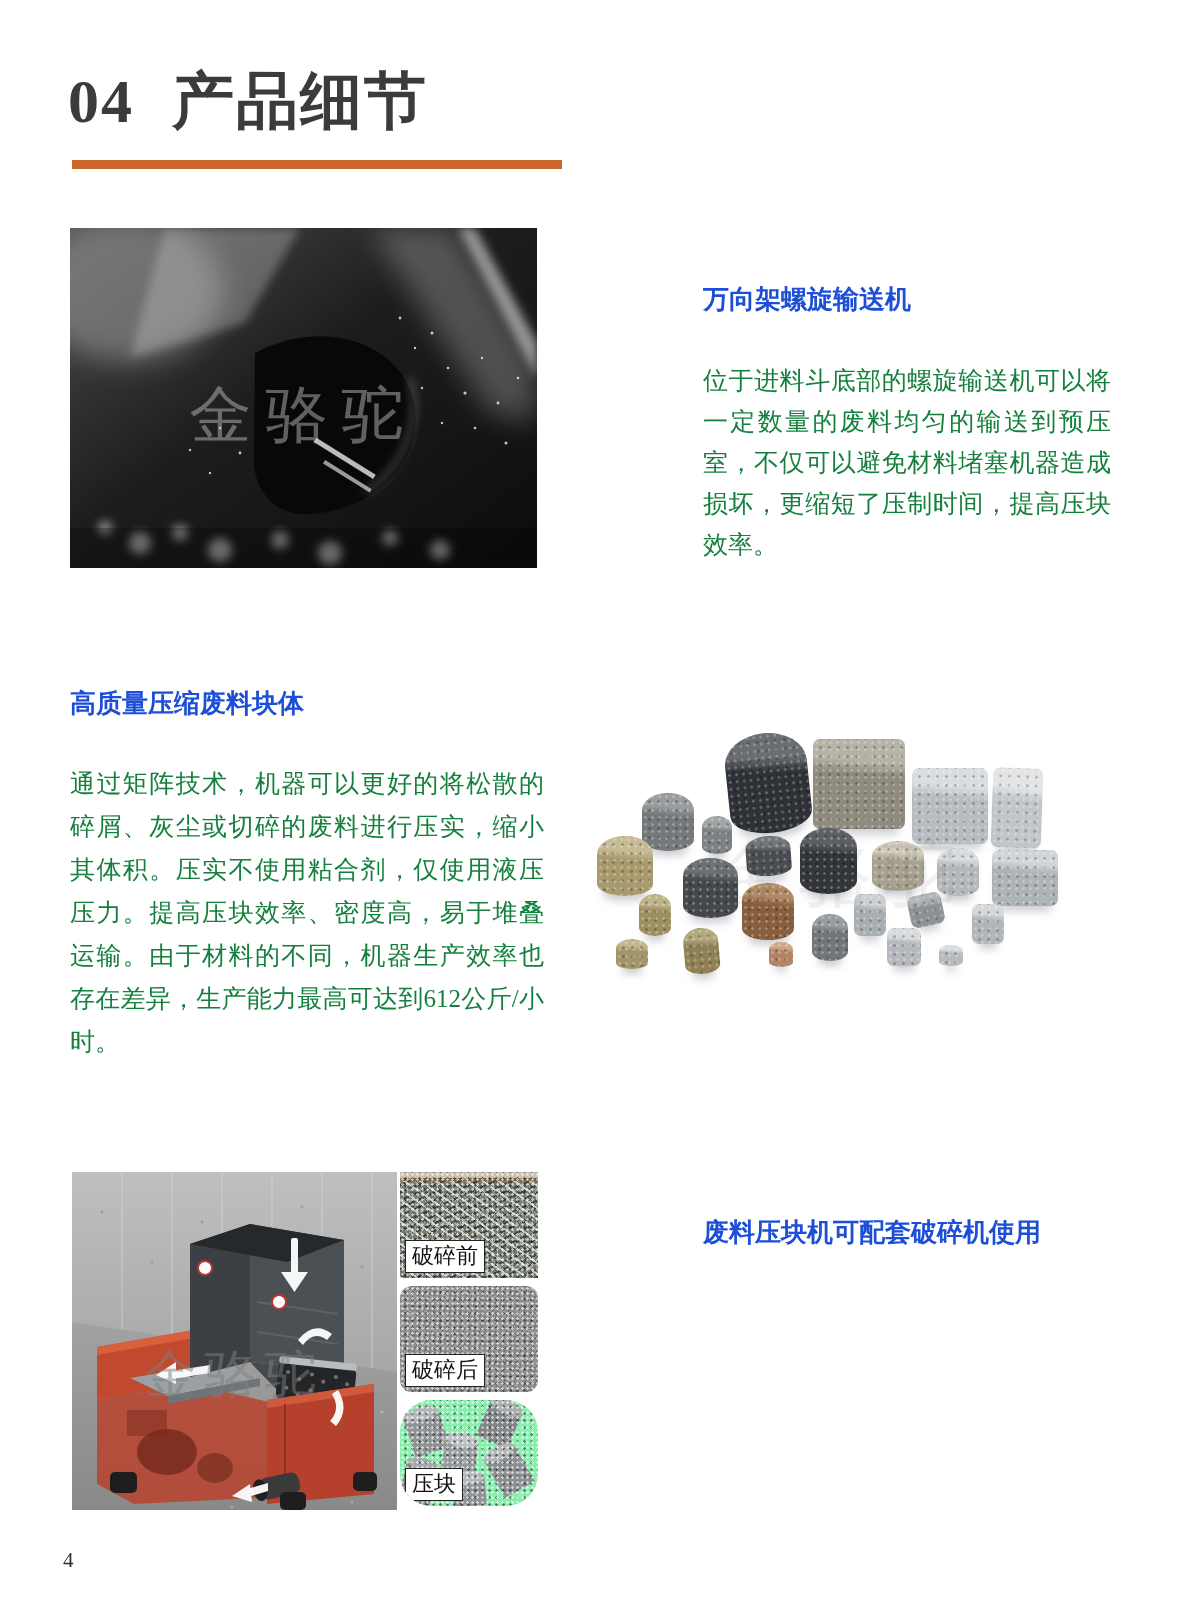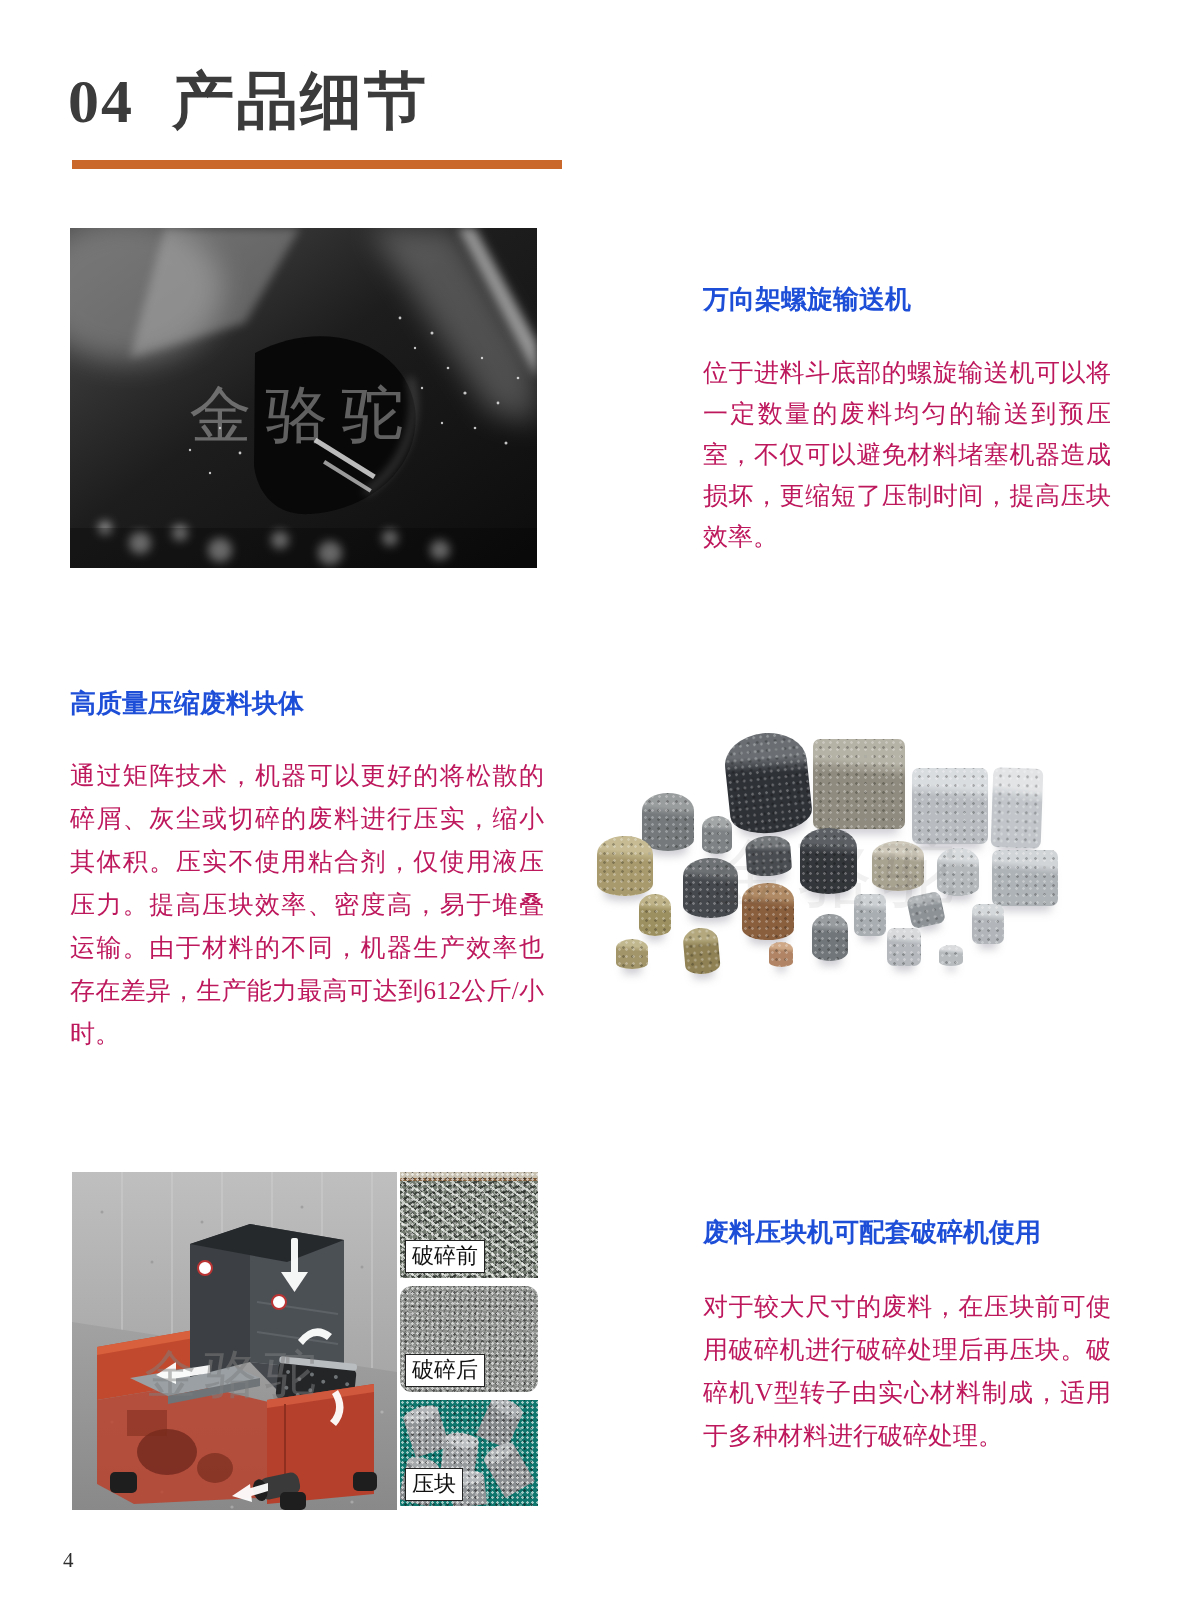--- a/index.html
+++ b/index.html
@@ -9,22 +9,22 @@
   }
   
   .title{
     position:absolute;left:68px;top:70px;display:flex;gap:38px;align-items:baseline;
     font-size:62px;font-weight:800;color:#3b3b3b;line-height:1;letter-spacing:2px;
   }
   .rule{position:absolute;left:72px;top:160px;width:490px;height:9px;}
   
   .sec-h{position:absolute;font-size:26px;font-weight:700;color:#1d4ed8;line-height:1.2;}
   .sec-p{
-    position:absolute;font-size:25px;color:#be185d;text-align:justify;
-    text-justify:inter-character;word-break:break-all;
+    position:absolute;font-size:25px;color:#15803d;text-align:justify;
+    text-justify:inter-character;word-break:break-all;margin-top:8px;
   }
   .sec1-h{left:703px;top:284px;width:420px;}
   .sec1-p{left:703px;top:352px;width:408px;line-height:41px;}
   .sec2-h{left:70px;top:688px;width:480px;}
   .sec2-p{left:70px;top:754px;width:474px;line-height:43px;}
   .sec3-h{left:703px;top:1217px;width:440px;}
   .sec3-p{left:703px;top:1285px;width:408px;line-height:43px;}
   .pagenum{position:absolute;left:63px;top:1548px;font-size:21px;color:#2e2e2e;}
   
   .photo{position:absolute;overflow:hidden;}
@@ -68,21 +68,21 @@
       repeating-linear-gradient(-24deg,rgba(35,40,36,.65) 0 2px,transparent 2px 7px),
       repeating-linear-gradient(78deg,rgba(182,190,178,.55) 0 1px,transparent 1px 5px);
   }
   .thumb2{
     background-color:#8b8e8b;
     background-image:
       repeating-linear-gradient(15deg,rgba(210,212,210,.3) 0 1px,transparent 1px 4px),
       repeating-linear-gradient(-70deg,rgba(40,42,40,.3) 0 1px,transparent 1px 5px);
     border-radius: 12px;
   }
-  .thumb3{background-color:#0f766e;}
+  .thumb3{background-color:#86efac;border-radius:32px;}
   .thumb3 svg{position:absolute;inset:0;}
   .thumb-label{
     position:absolute;left:5px;bottom:5px;z-index:3;background:#ffffff;color:#101010;
     border:1px solid #222;font-size:22px;line-height:1;padding:4px 6px 5px;white-space:nowrap;
   }
   .photo svg{display:block;}
 </style>
 </head>
 <body>
 
@@ -328,17 +328,16 @@
         <g transform="rotate(-6 70 95)">
             <rect x="52" y="78" width="34" height="28" fill="#909395"></rect>
             <ellipse cx="69" cy="78" rx="17" ry="7" fill="#b5b8ba"></ellipse>
           </g>
       </svg>
       <span class="thumb-label">压块</span>
     </div>
   </div>
 
   <div class="sec-h sec3-h">废料压块机可配套破碎机使用</div>
-  <div class="sec-p sec3-p">对于较大尺寸的废料，在压块前可使用破碎机进行破碎处理后再压块。破碎机V型转子由实心材料制成，适用于多种材料进行破碎处理。</div>
 
   <div class="pagenum">4</div>
 
 </div>
 
 </body></html>

